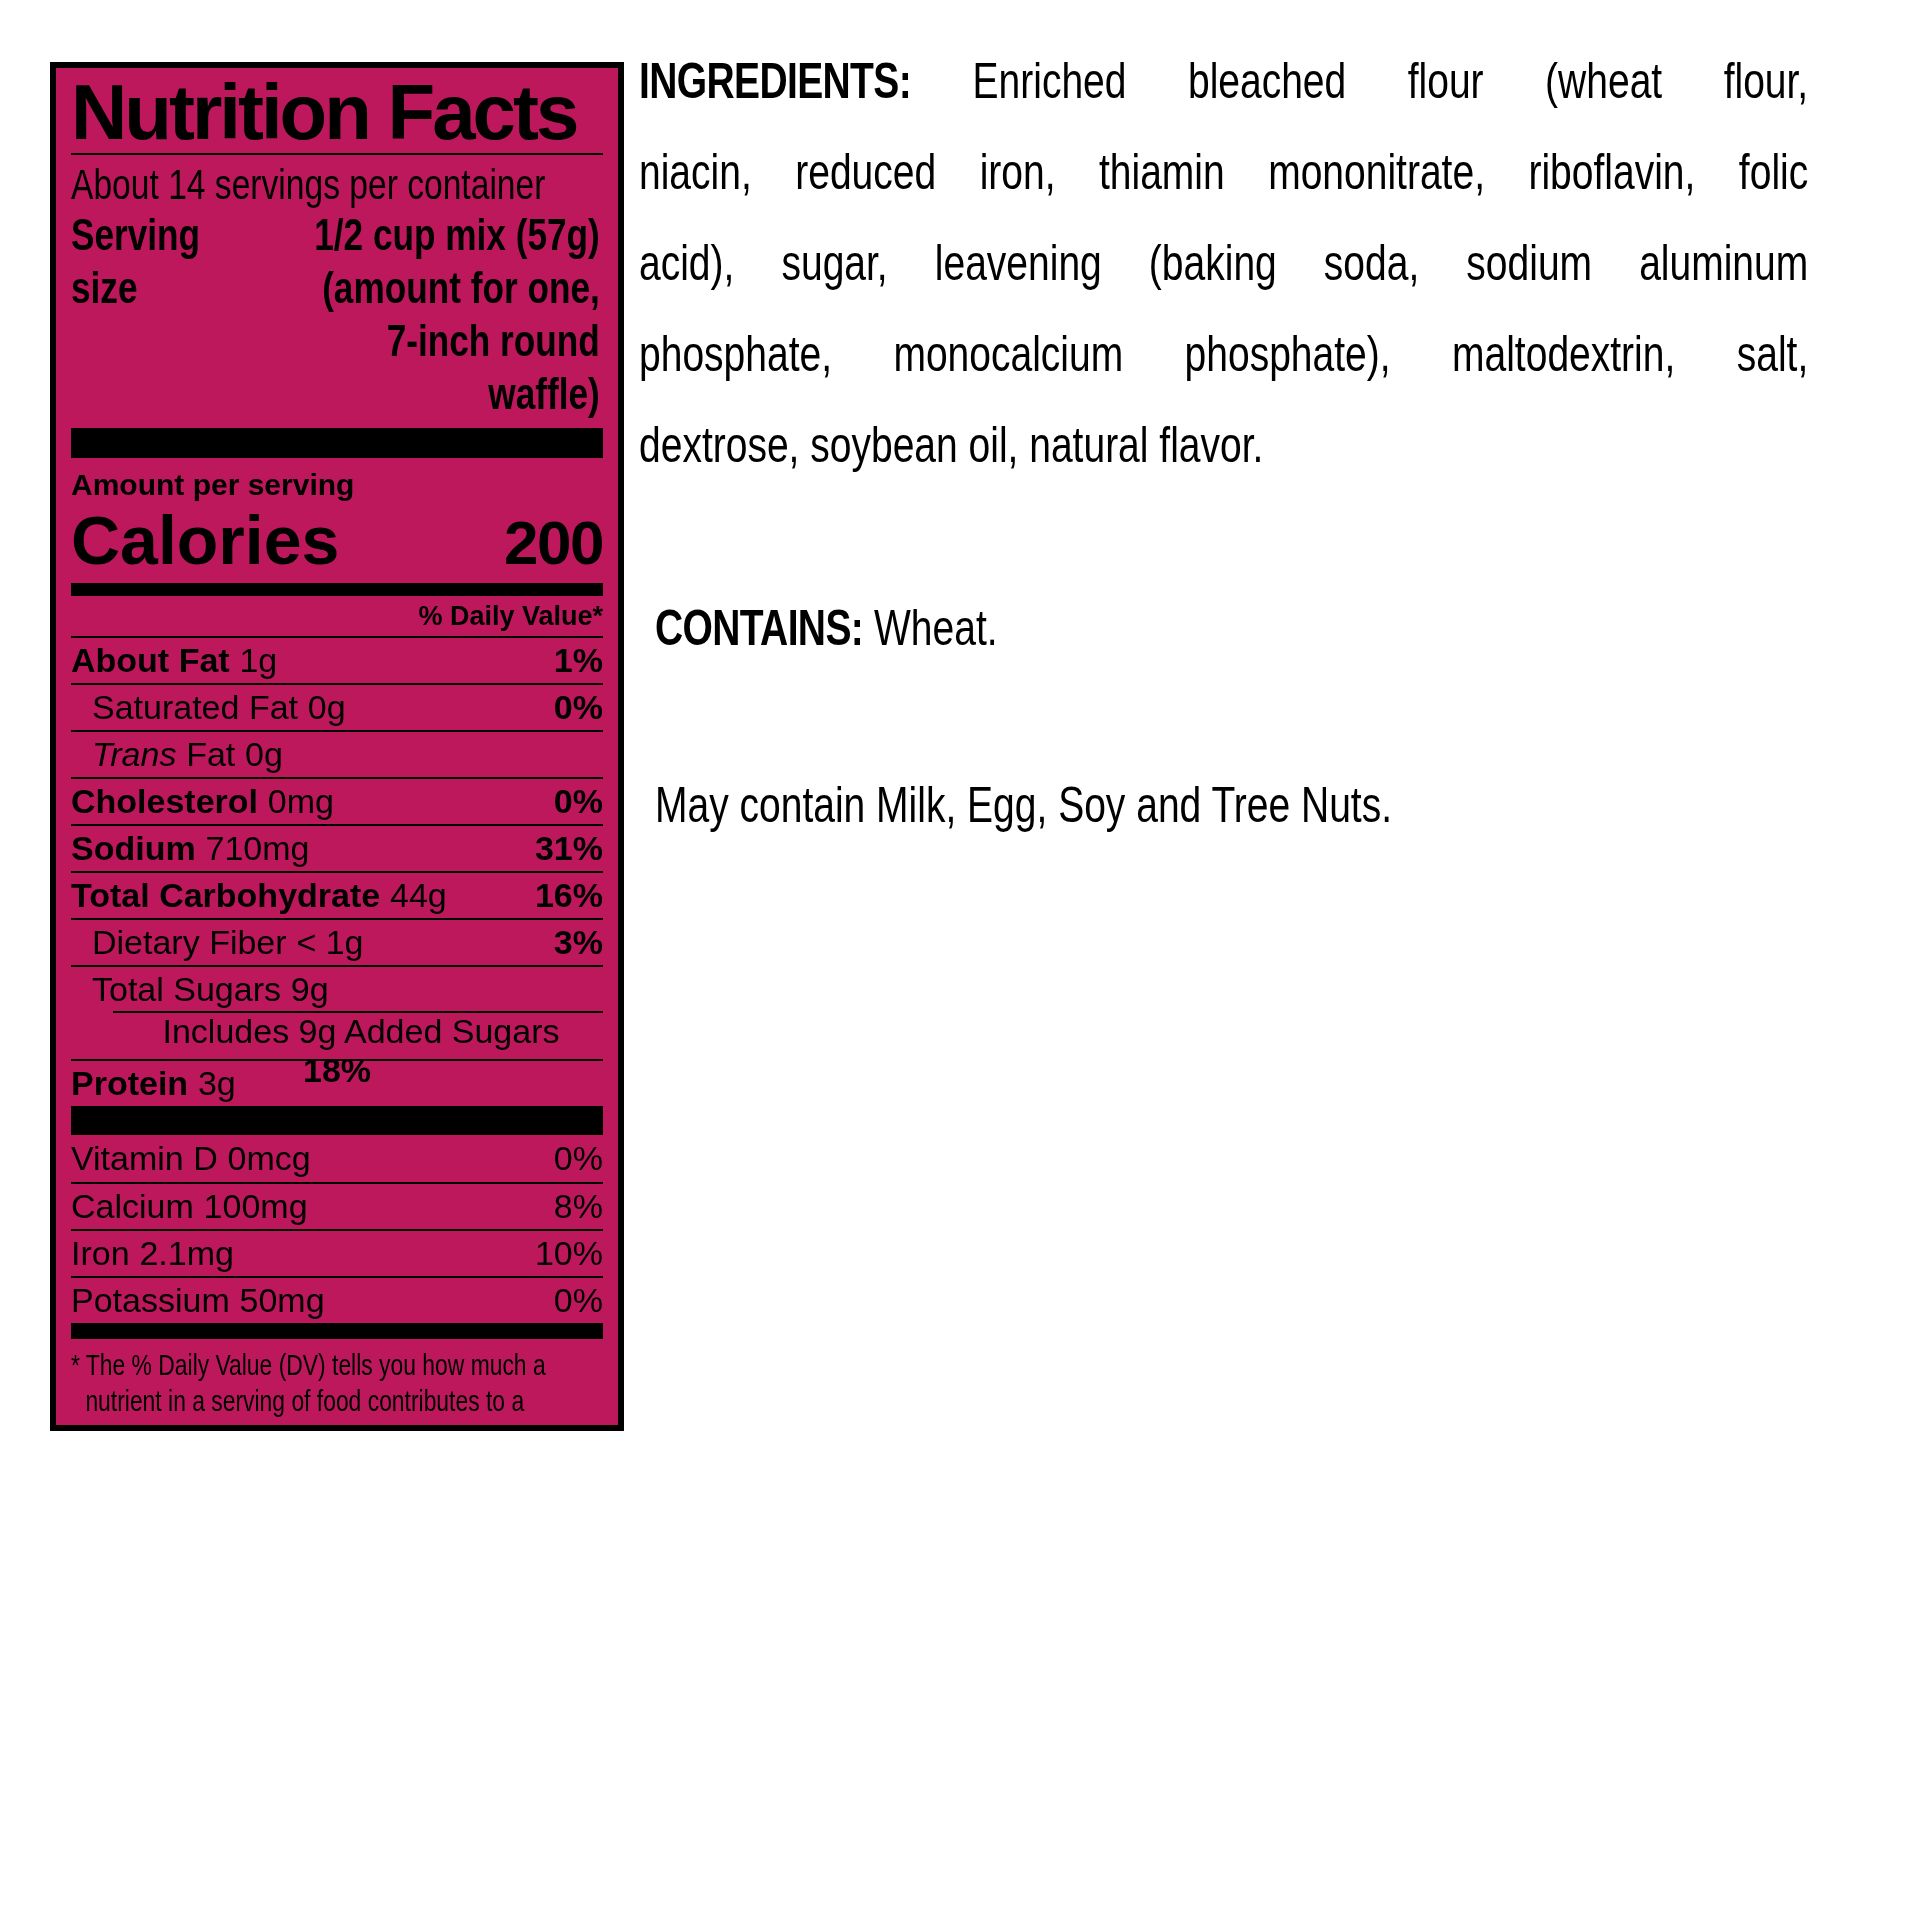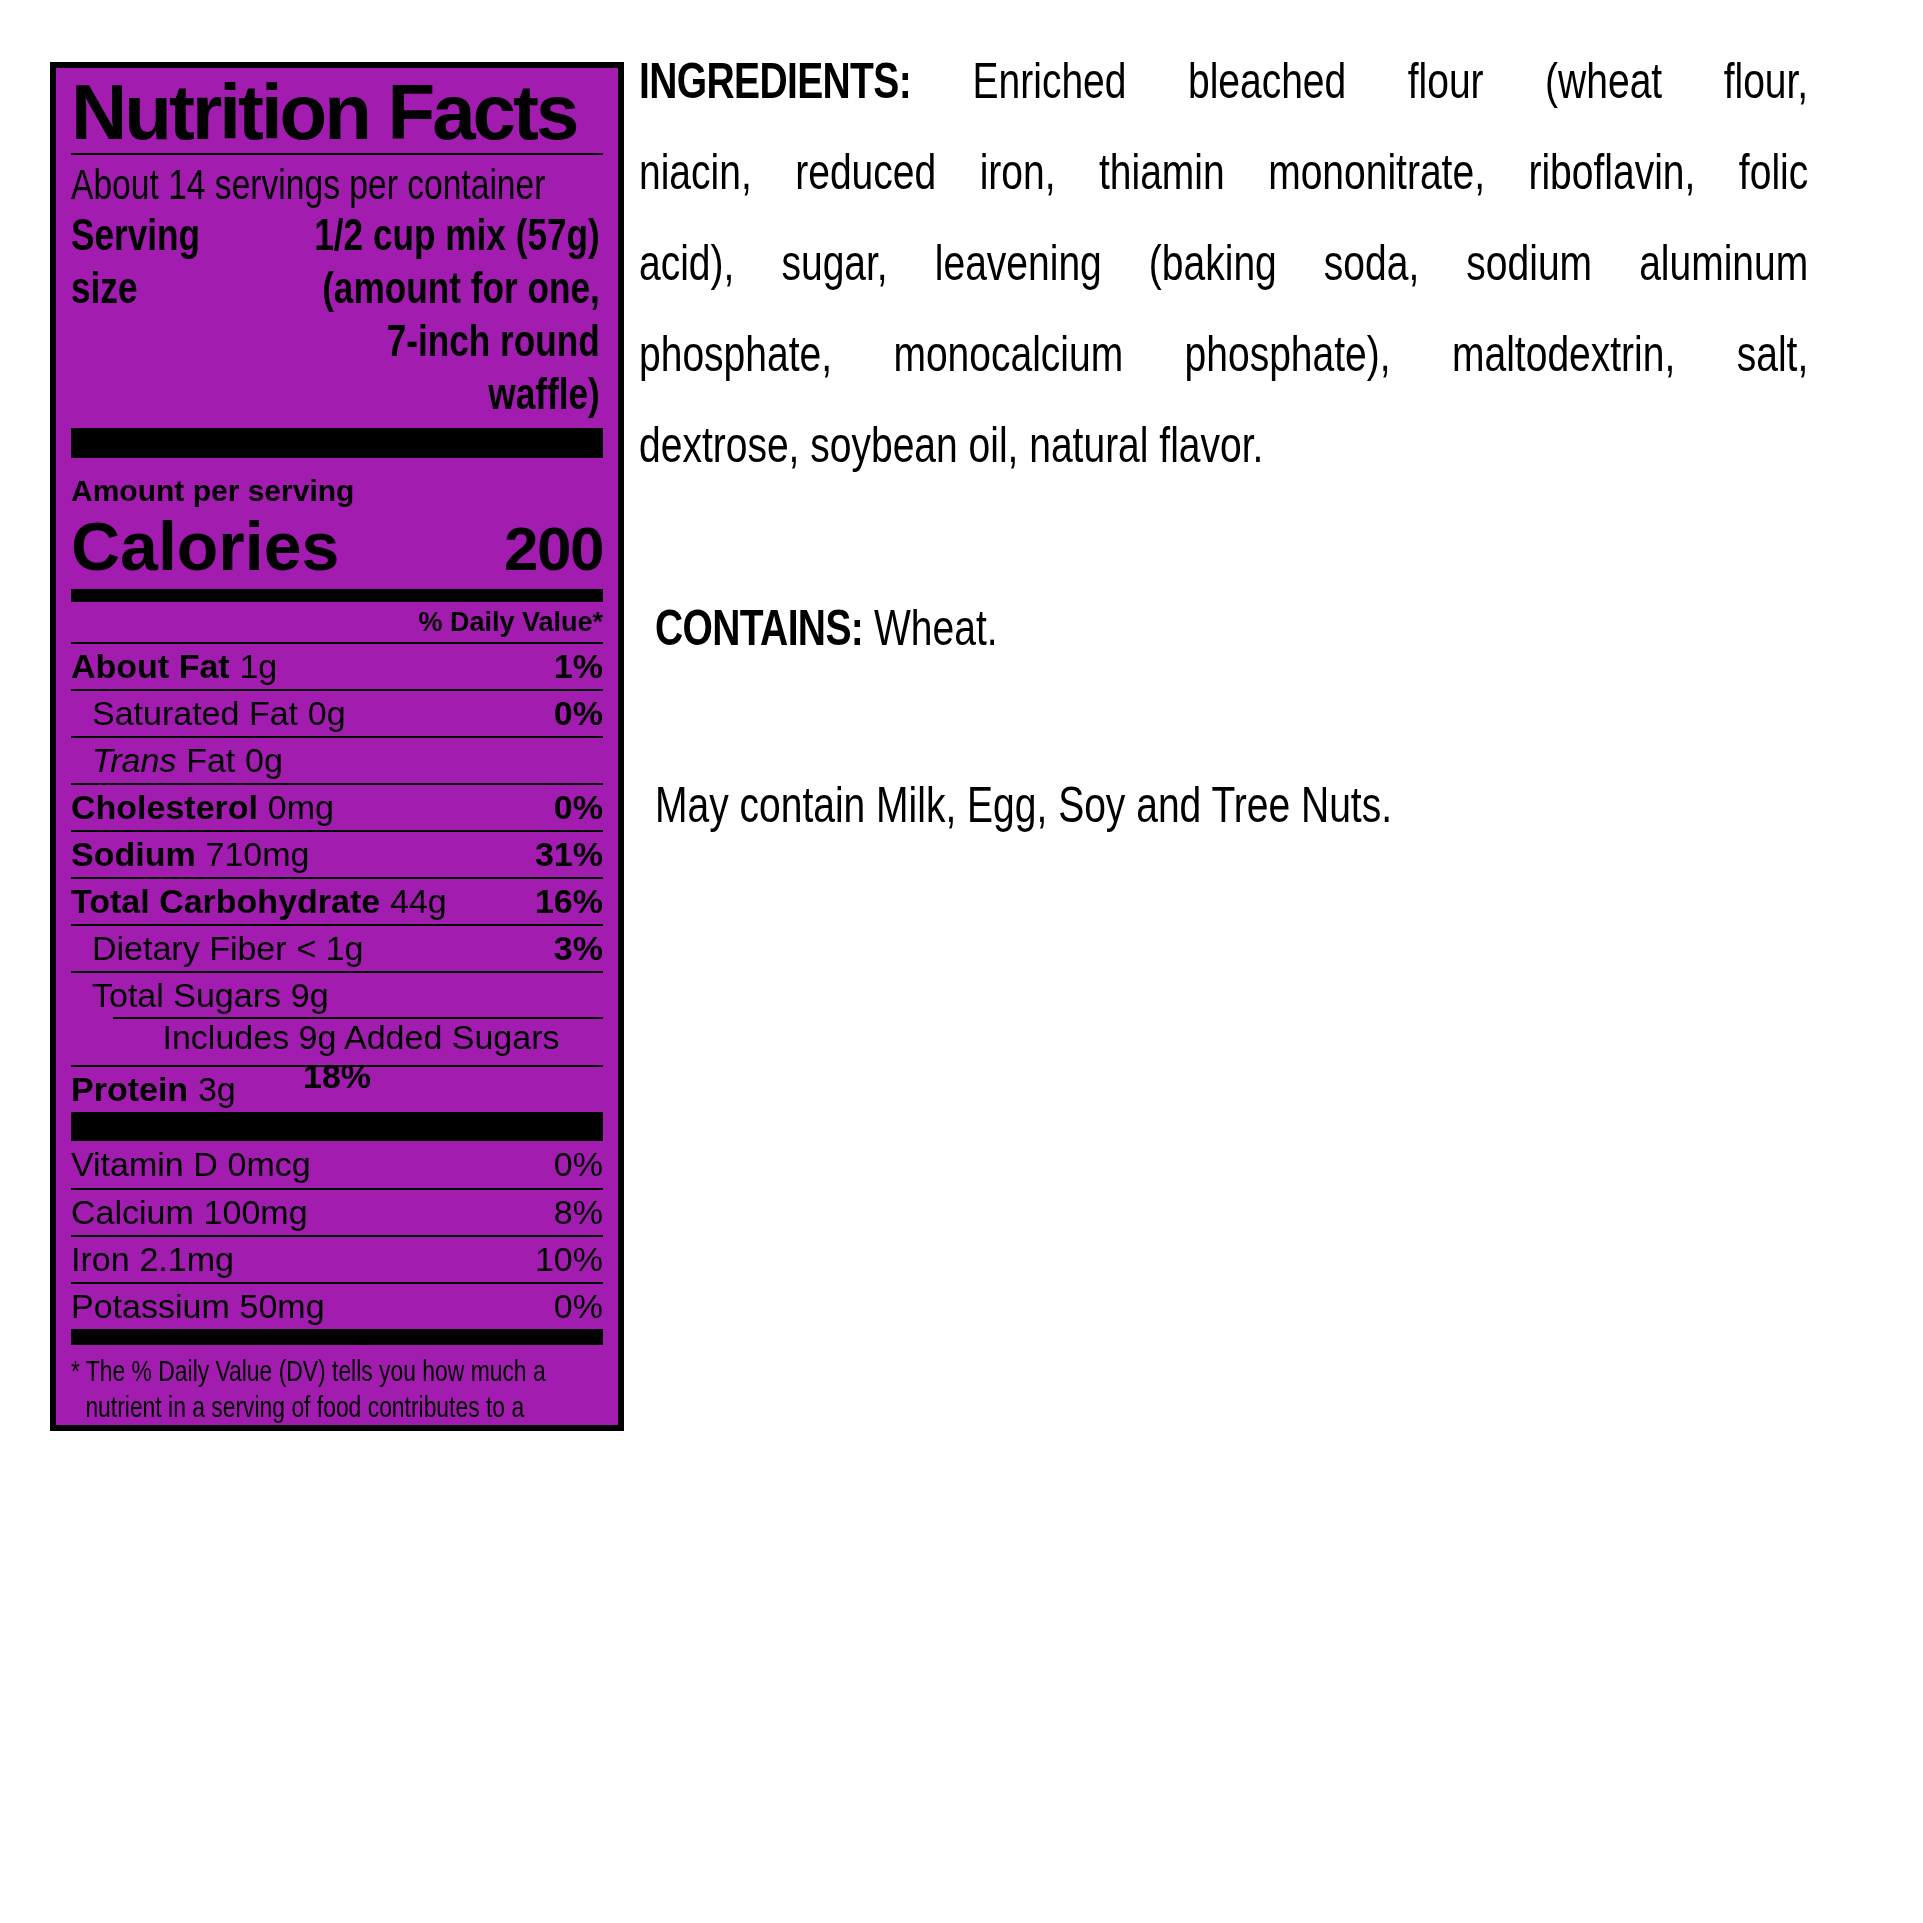--- a/index.html
+++ b/index.html
@@ -7,21 +7,21 @@
   body {
     width: 1924px; height: 1924px; position: relative;
     font-family: "Liberation Sans", sans-serif; color: #000;
     overflow: hidden;
   }
 
   
   .nf-label {
     position: absolute; left: 50px; top: 62px;
     width: 574px; height: 1369px;
-    border: 6px solid #000; background: #a21caf;
+    border: 6px solid #000; background: #be185d;
     padding: 0 15px; overflow: hidden;
   }
   .nf-title {
     margin-top: 6px; font-size: 78px; font-weight: bold;
     letter-spacing: -3px; line-height: 0.98; white-space: nowrap;
   }
   .rule-thin { border-top: 2.3px solid #000; margin-top: 3px; }
 
   .cond { transform: scaleX(0.8); transform-origin: 0 0; width: 661px; }
 
@@ -29,21 +29,21 @@
   .ss-row { display: flex; justify-content: space-between; align-items: flex-start;
             font-size: 44px; font-weight: bold; line-height: 53px; }
   .ss-val { text-align: right; }
 
   .bar { background: #000; width: 100%; }
   .bar1 { height: 30px; margin-top: 7.5px; }
   .bar2 { height: 12.8px; margin-top: 4.5px; }
   .bar3 { height: 28.6px; }
   .bar4 { height: 16.5px; }
 
-  .aps { margin-top: 16px; font-size: 30px; font-weight: bold; line-height: 33px; }
+  .aps { margin-top: 10px; font-size: 30px; font-weight: bold; line-height: 33px; }
   .cal-row { display: flex; justify-content: space-between; align-items: baseline; height: 78px; }
   .cal-label { font-size: 68px; font-weight: bold; }
   .cal-value { font-size: 62px; font-weight: bold; letter-spacing: -1.5px; text-align: right; }
 
   .dv-header { text-align: right; font-size: 27px; font-weight: bold; padding: 4.5px 0; }
 
   .row {
     position: relative; height: 47px;
     display: flex; justify-content: space-between; align-items: center;
     font-size: 34px; border-top: 2.3px solid #000;

